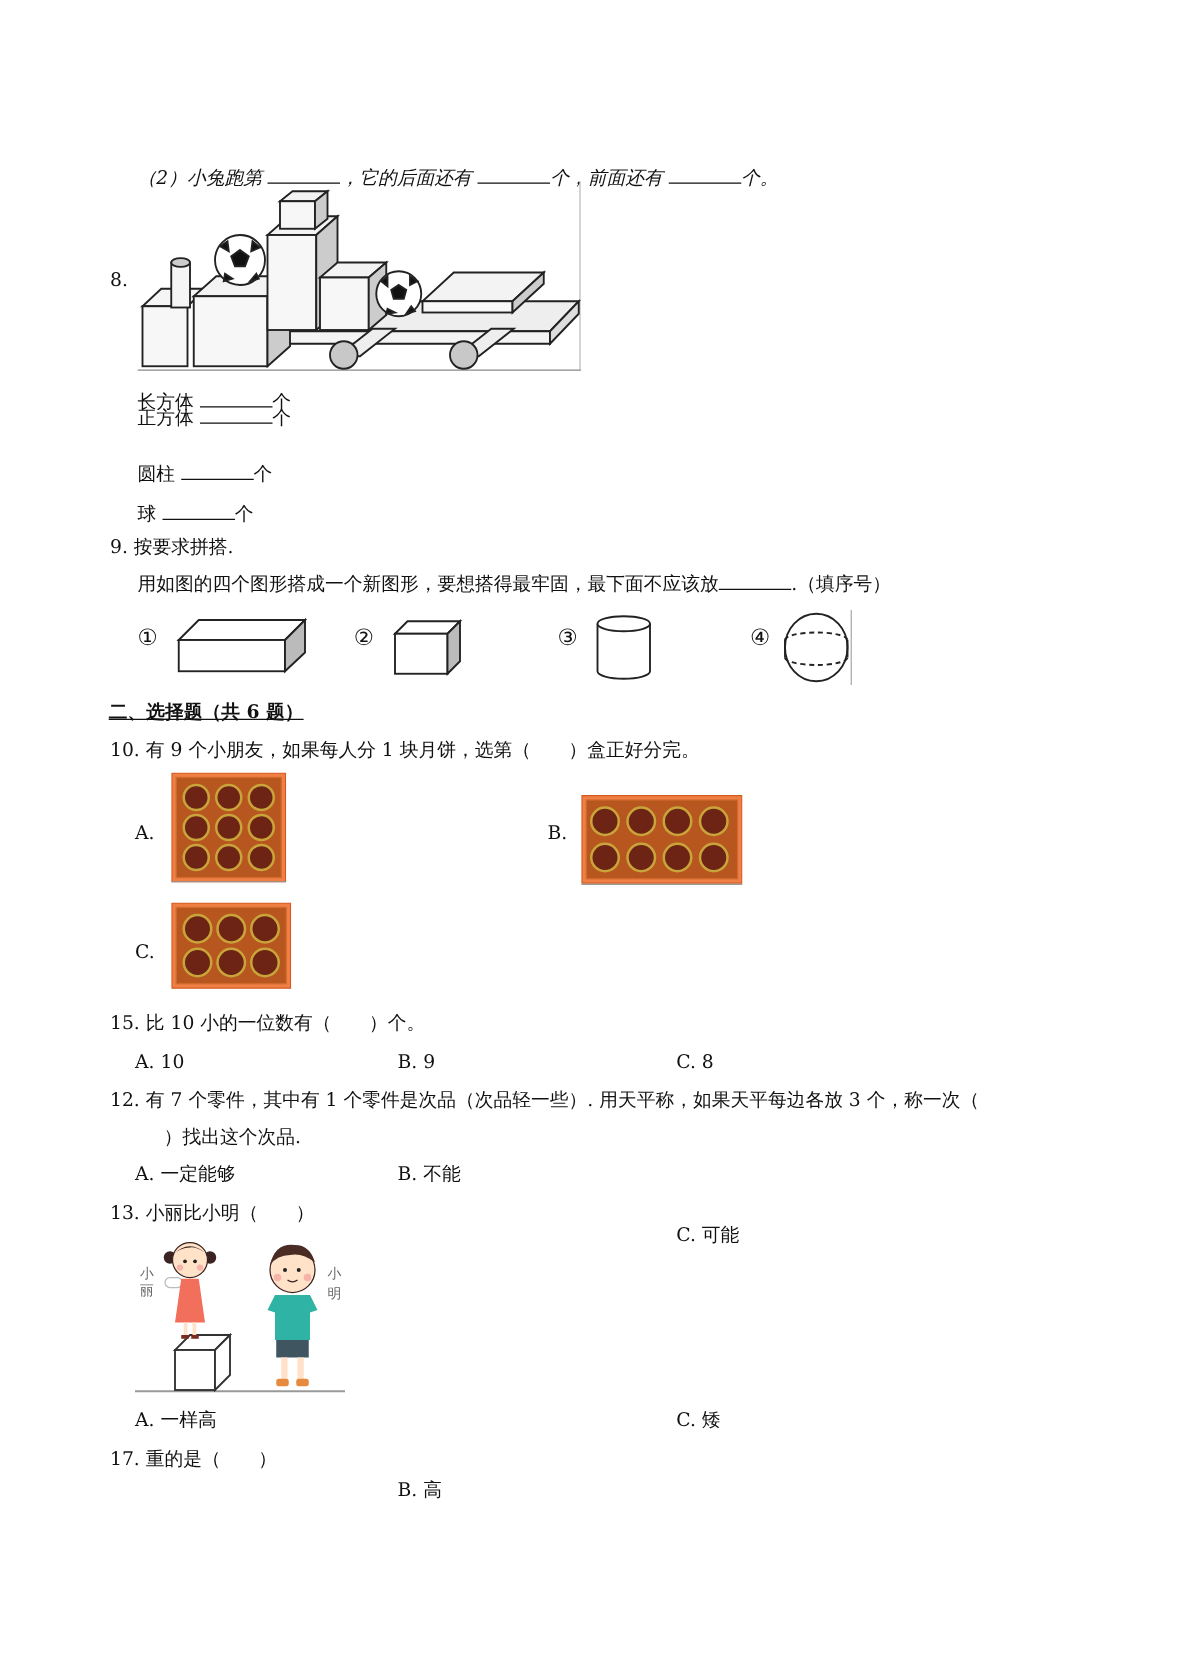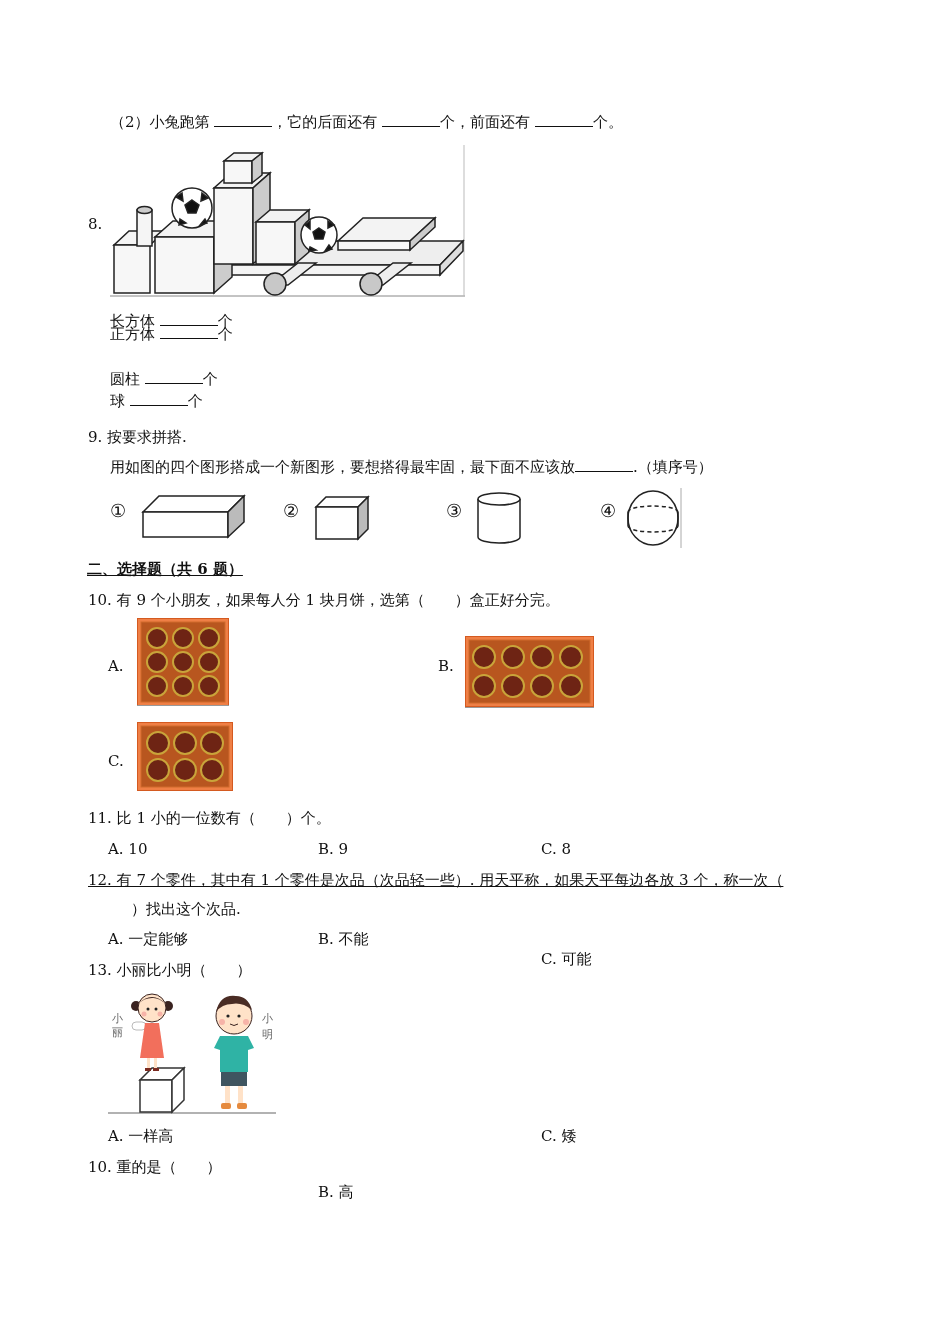--- a/index.html
+++ b/index.html
@@ -12,21 +12,21 @@
   .blank { display: inline-block; border-bottom: 1px solid #111; height: 14px; vertical-align: baseline; }
   .w56 { width: 58px; }
   .bold { font-weight: bold; }
   .fig { position: absolute; }
   .opt-label { position: absolute; line-height: 20px; }
   svg { display: block; }
 </style>
 </head>
 <body>
 
-<div class="abs" style="left:110px; top:112px;">
+<div class="abs" style="left:110px; top:132px;font-style:italic;">
   <span>（2）小兔跑第</span>
   <span class="blank w56"></span><span>，它的后面还有</span>
   <span class="blank w56"></span><span>个，前面还有</span>
   <span class="blank w56"></span><span>个。</span>
 </div>
 
 <div class="abs" style="left:88px; top:214px;">8.</div>
 <div class="fig" style="left:110px; top:145px; width:355px; height:152px;">
   <svg width="355" height="152" viewBox="0 0 355 152">
     <g stroke="#222" stroke-width="1.5" fill="#f2f2f2">
@@ -92,21 +92,21 @@
     <span class="blank w56"></span><span>个</span>
   </div>
   <div class="abs" style="left:110px; top:324px;">
     <span>正方体</span>
     <span class="blank w56"></span><span>个</span>
   </div>
   <div class="abs" style="left:110px; top:369px;">
     <span>圆柱</span>
     <span class="blank w56"></span><span>个</span>
   </div>
-  <div class="abs" style="left:110px; top:391px;text-align:center;">
+  <div class="abs" style="left:110px; top:401px;text-align:center;">
     <span>球</span>
     <span class="blank w56"></span><span>个</span>
   </div>
 </div>
 
 <div class="abs" style="left:88px; top:427px;">9. 按要求拼搭.</div>
 <div class="abs" style="left:110px; top:457px;">
   <span>用如图的四个图形搭成一个新图形，要想搭得最牢固，最下面不应该放</span><span class="blank w56"></span><span>.（填序号）</span>
 </div>
 
@@ -199,30 +199,30 @@
       <circle cx="21" cy="21" r="11"></circle>
         <circle cx="48" cy="21" r="11"></circle>
         <circle cx="75" cy="21" r="11"></circle>
       <circle cx="21" cy="48" r="11"></circle>
         <circle cx="48" cy="48" r="11"></circle>
         <circle cx="75" cy="48" r="11"></circle>
     </g>
   </svg>
 </div>
 
-<div class="abs" style="left:88px; top:808px;">11. 比 1 小的一位数有（　　）个。</div>
+<div class="abs" style="left:88px; top:808px;">15. 比 10 小的一位数有（　　）个。</div>
 <div class="abs" style="left:108px; top:839px;">A. 10</div>
 <div class="abs" style="left:318px; top:839px;">B. 9</div>
 <div class="abs" style="left:541px; top:839px;">C. 8</div>
 
-<div class="abs" style="left:88px; top:870px;text-decoration:underline;">12. 有 7 个零件，其中有 1 个零件是次品（次品轻一些）. 用天平称，如果天平每边各放 3 个，称一次（</div>
+<div class="abs" style="left:88px; top:870px;">12. 有 7 个零件，其中有 1 个零件是次品（次品轻一些）. 用天平称，如果天平每边各放 3 个，称一次（</div>
 <div class="abs" style="left:108px; top:899px;margin-left:23px;">）找出这个次品.</div>
 <div class="abs" style="left:108px; top:929px;">A. 一定能够</div>
 <div class="abs" style="left:318px; top:929px;">B. 不能</div>
-<div class="abs" style="left:541px; top:949px;">C. 可能</div>
+<div class="abs" style="left:541px; top:978px;">C. 可能</div>
 
 <div class="abs" style="left:88px; top:960px;text-align:right;">13. 小丽比小明（　　）</div>
 <div class="fig" style="left:108px; top:988px; width:170px; height:128px;">
   <svg width="170" height="128" viewBox="0 0 170 128">
 
     <line x1="0" y1="125" x2="168" y2="125" stroke="#999" stroke-width="1.5"></line>
 
     <g stroke="#333" stroke-width="1.5" fill="#fff">
       <polygon points="32,92 64,92 76,80 44,80"></polygon>
       <rect x="32" y="92" width="32" height="32"></rect>
@@ -264,13 +264,13 @@
       <rect x="129" y="115" width="10" height="6" rx="2" fill="#e58a3e"></rect>
     </g>
     <text x="154" y="34" font-size="11" fill="#666" font-family="DejaVu Sans, sans-serif">小</text>
     <text x="154" y="50" font-size="11" fill="#666" font-family="DejaVu Sans, sans-serif">明</text>
   </svg>
 </div>
 <div class="abs" style="left:108px; top:1126px;">A. 一样高</div>
 <div class="abs" style="left:318px; top:1182px;">B. 高</div>
 <div class="abs" style="left:541px; top:1126px;">C. 矮</div>
 
-<div class="abs" style="left:88px; top:1157px;">10. 重的是（　　）</div>
+<div class="abs" style="left:88px; top:1157px;">17. 重的是（　　）</div>
 
 </body></html>

